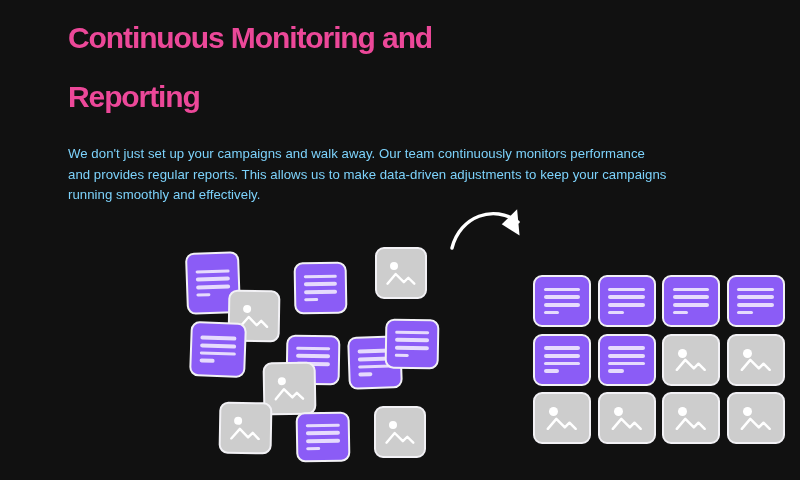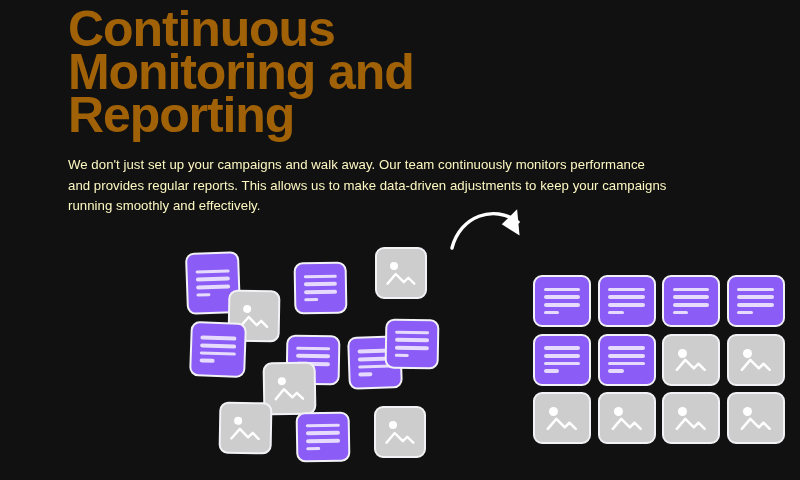--- a/index.html
+++ b/index.html
@@ -20,33 +20,33 @@
 
   
   .text-block {
     position: absolute;
     left: 68px;
     top: 8px;
     width: 600px;
   }
 
   .page-title {
-    font-size: 50px;
-    line-height: 43px;
+    font-size: 30px;
+    line-height: 59px;
     font-weight: 800;
     letter-spacing: -1.1px;
-    color: #a16207;
+    color: #ec4899;
     width: 490px;
   }
 
   .page-paragraph {
     margin-top: 18px;
     font-size: 13.2px;
     line-height: 20.5px;
-    color: #fef9c3;
+    color: #7dd3fc;
     width: 600px;
     letter-spacing: 0.05px;
   }
 
   
   .illustration {
     position: absolute;
     left: 0;
     top: 185px;
     width: 800px;

